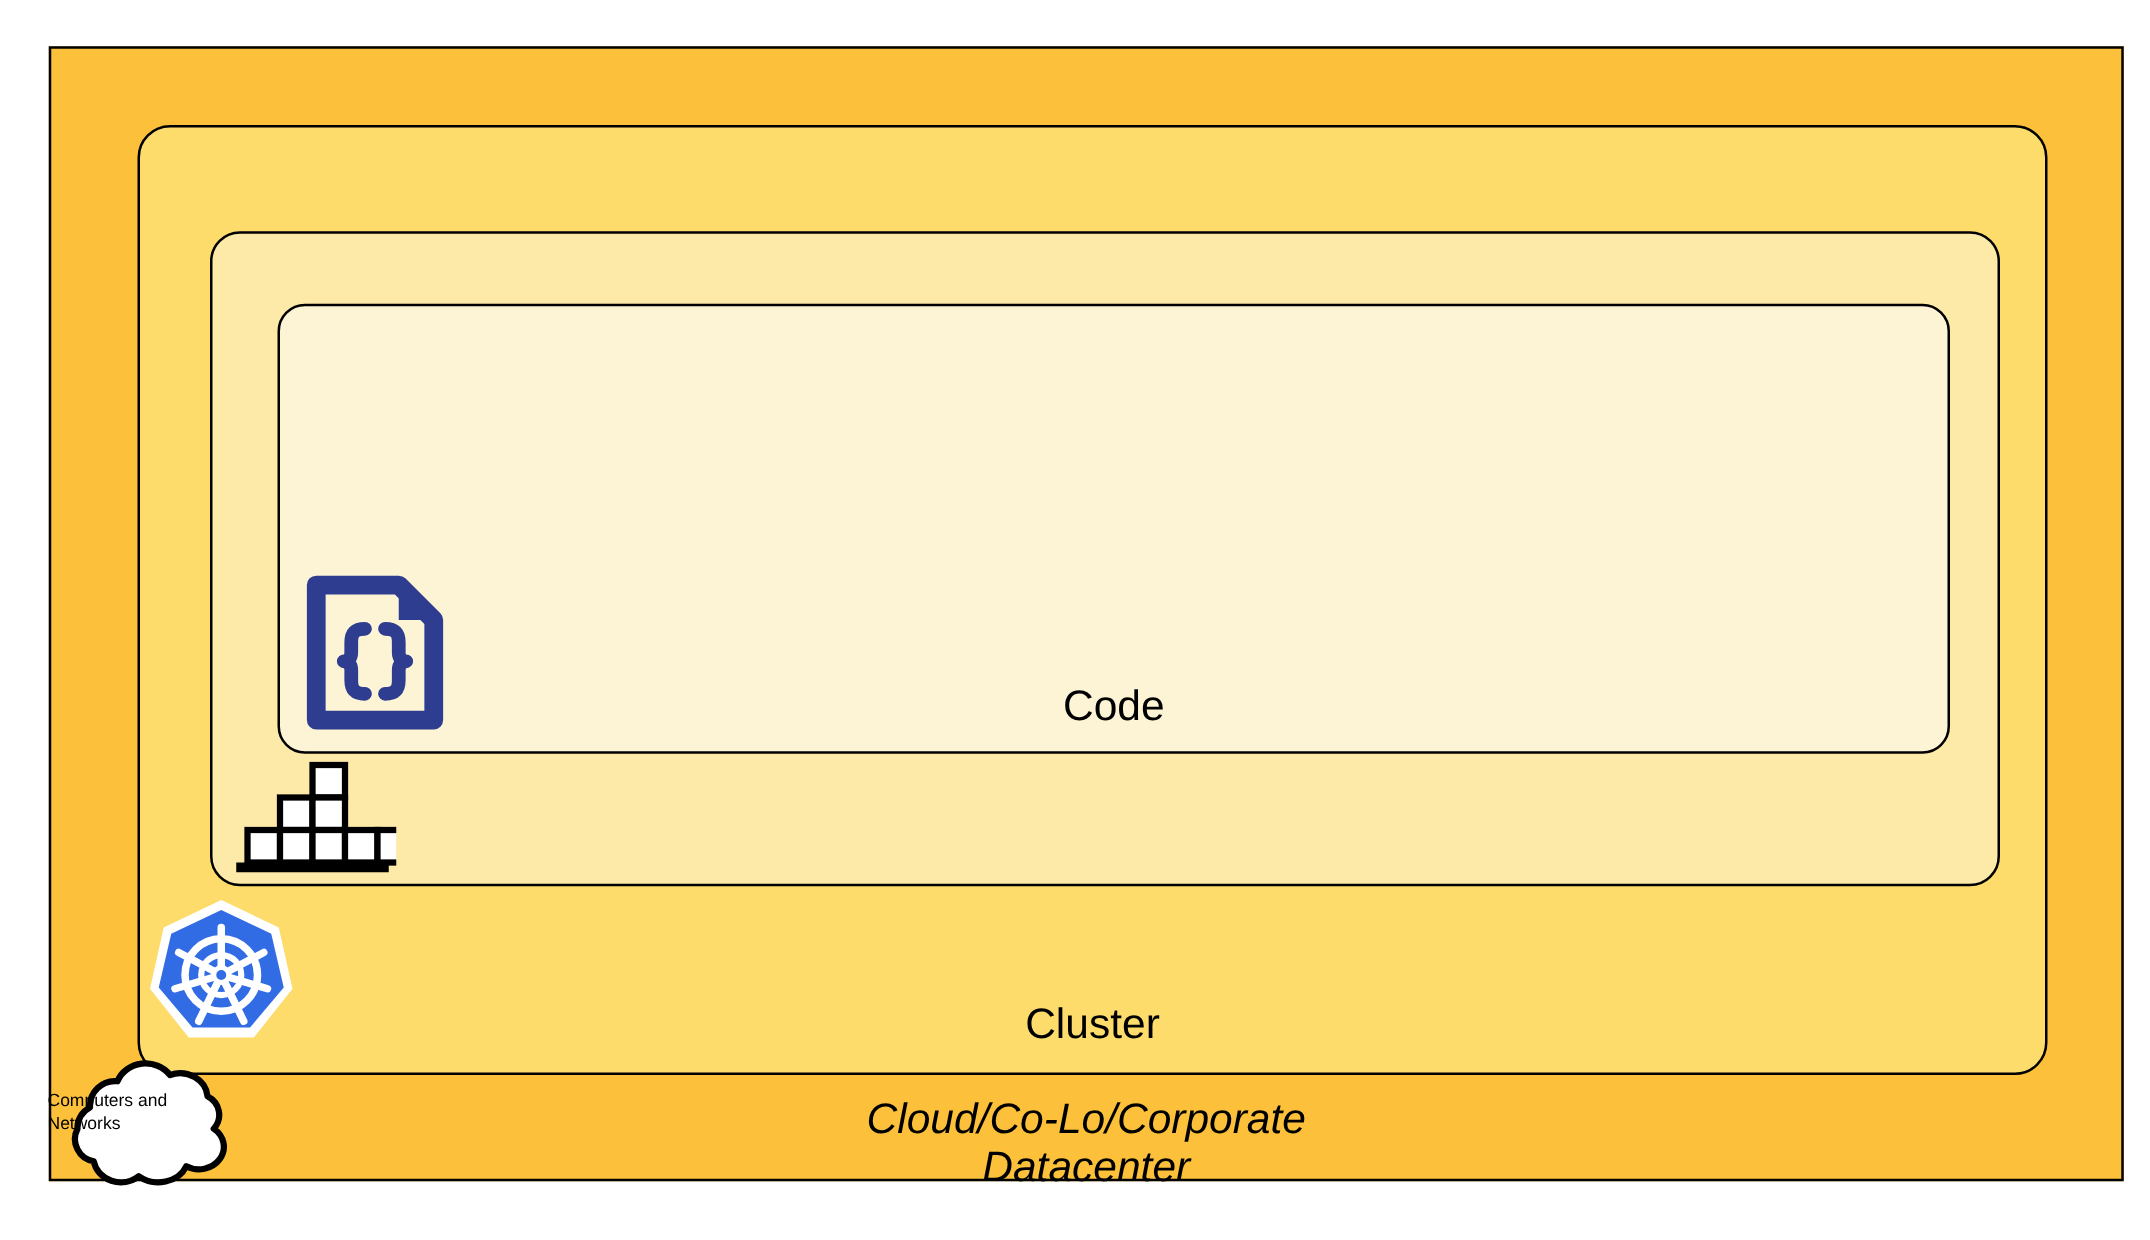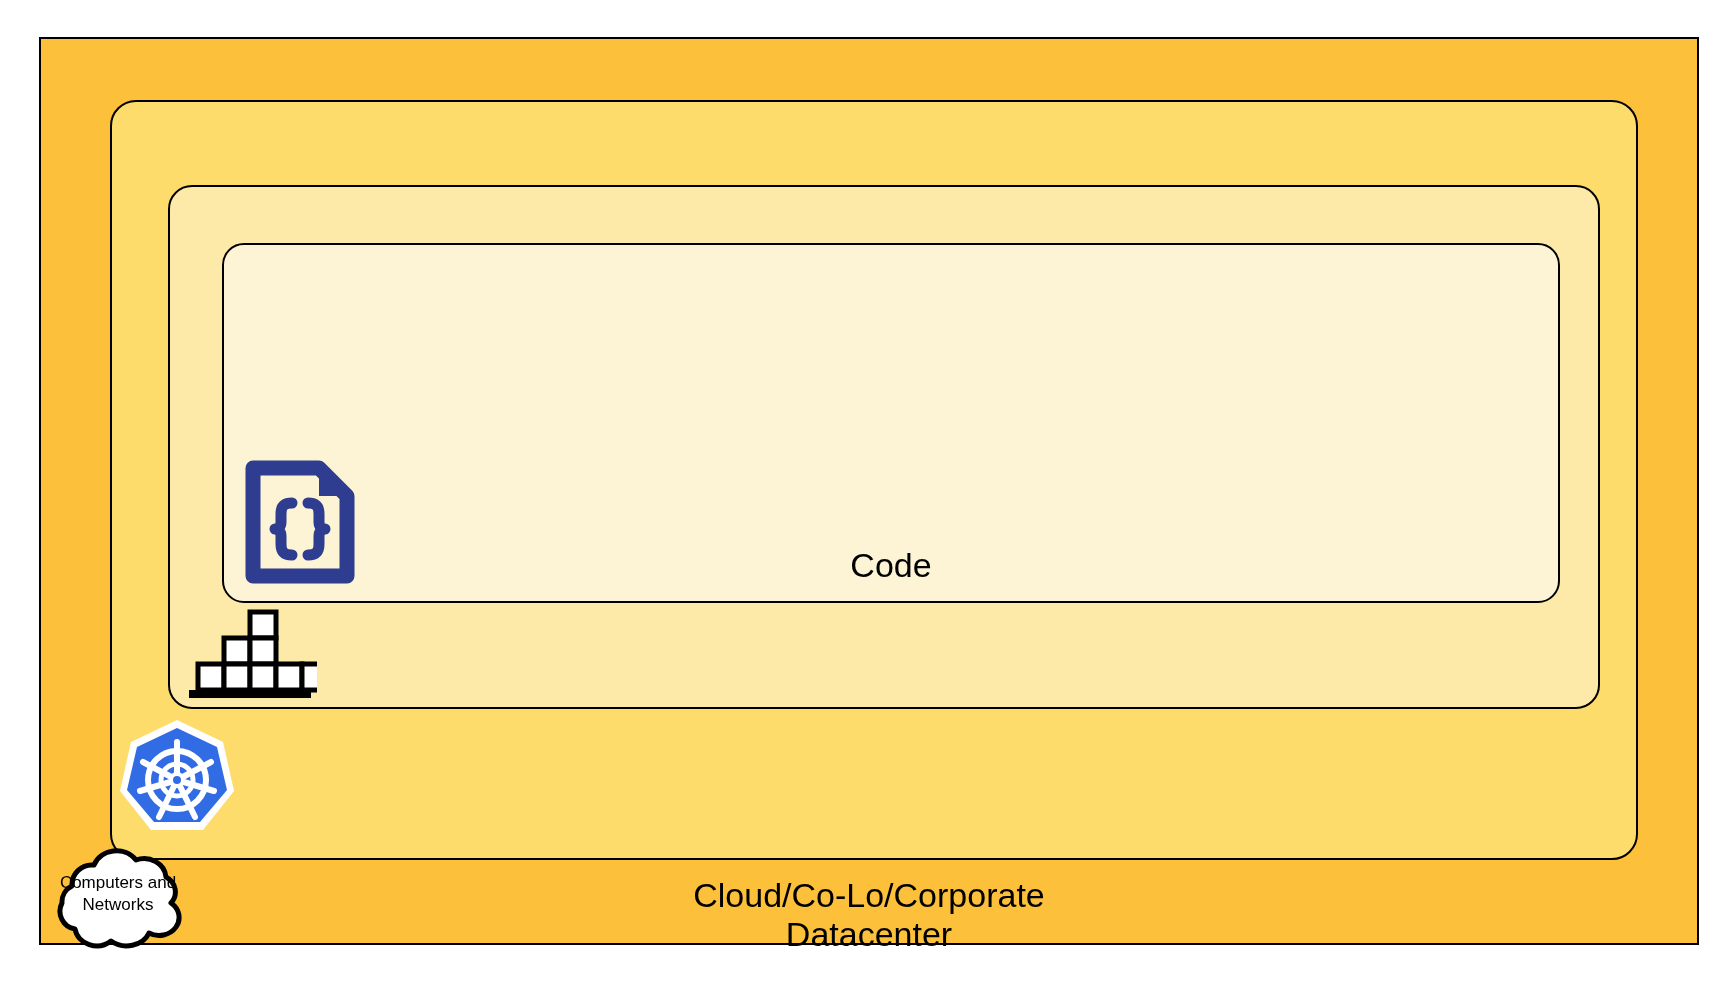--- a/index.html
+++ b/index.html
@@ -73,21 +73,21 @@
     font-size: 34px;
     font-family: "Liberation Sans", sans-serif;
     text-align: center;
     line-height: 1.16;
     white-space: pre-line;
     pointer-events: none;
   }
   .label-code      { left: 222px; top: 546px; width: 1338px; }
   .label-container { left: 168px; top: 646px; width: 1432px; }
   .label-cluster   { left: 110px; top: 800px; width: 1528px; }
-  .label-datacenter{ left: 39px;  top: 876px; width: 1660px; }
+  .label-datacenter{ left: 39px;  top: 876px; width: 1660px; font-style: italic; }
 
   
   .icon-code-doc {
     position: absolute;
     left: 244px;
     top: 459px;
     width: 112px;
     height: 126px;
   }
 
@@ -116,22 +116,22 @@
     top: 848px;
     width: 160px;
     height: 106px;
   }
   .cloud-callout svg { display: block; }
   .cloud-text {
     position: absolute;
     left: 38px;
     top: 872px;
     width: 160px;
-    text-align: center;
-    font-size: 17px;
+    text-align: left;
+    font-size: 14px;
     line-height: 1.28;
     color: #000000;
     white-space: pre-line;
     font-family: "Liberation Sans", sans-serif;
     pointer-events: none;
   }
 </style>
 </head>
 <body>
 
@@ -208,20 +208,21 @@
                a24 20 0 0 1 -38 8
                a22 20 0 0 1 -36 -12
                a18 18 0 0 1 -13 -26
                a18 18 0 0 1 10 -17 Z" fill="#FFFFFF" stroke="#000000" stroke-width="5" stroke-linejoin="round"></path>
     </svg>
   </div>
 
   <div class="layer-label label-code">Code</div>
 
 
+  <div class="layer-label label-cluster">Cluster</div>
 
   <div class="layer-label label-datacenter">Cloud/Co-Lo/Corporate
 Datacenter</div>
 
   <div class="cloud-text">Computers and
 Networks</div>
 
 </div>
 
 </body></html>

